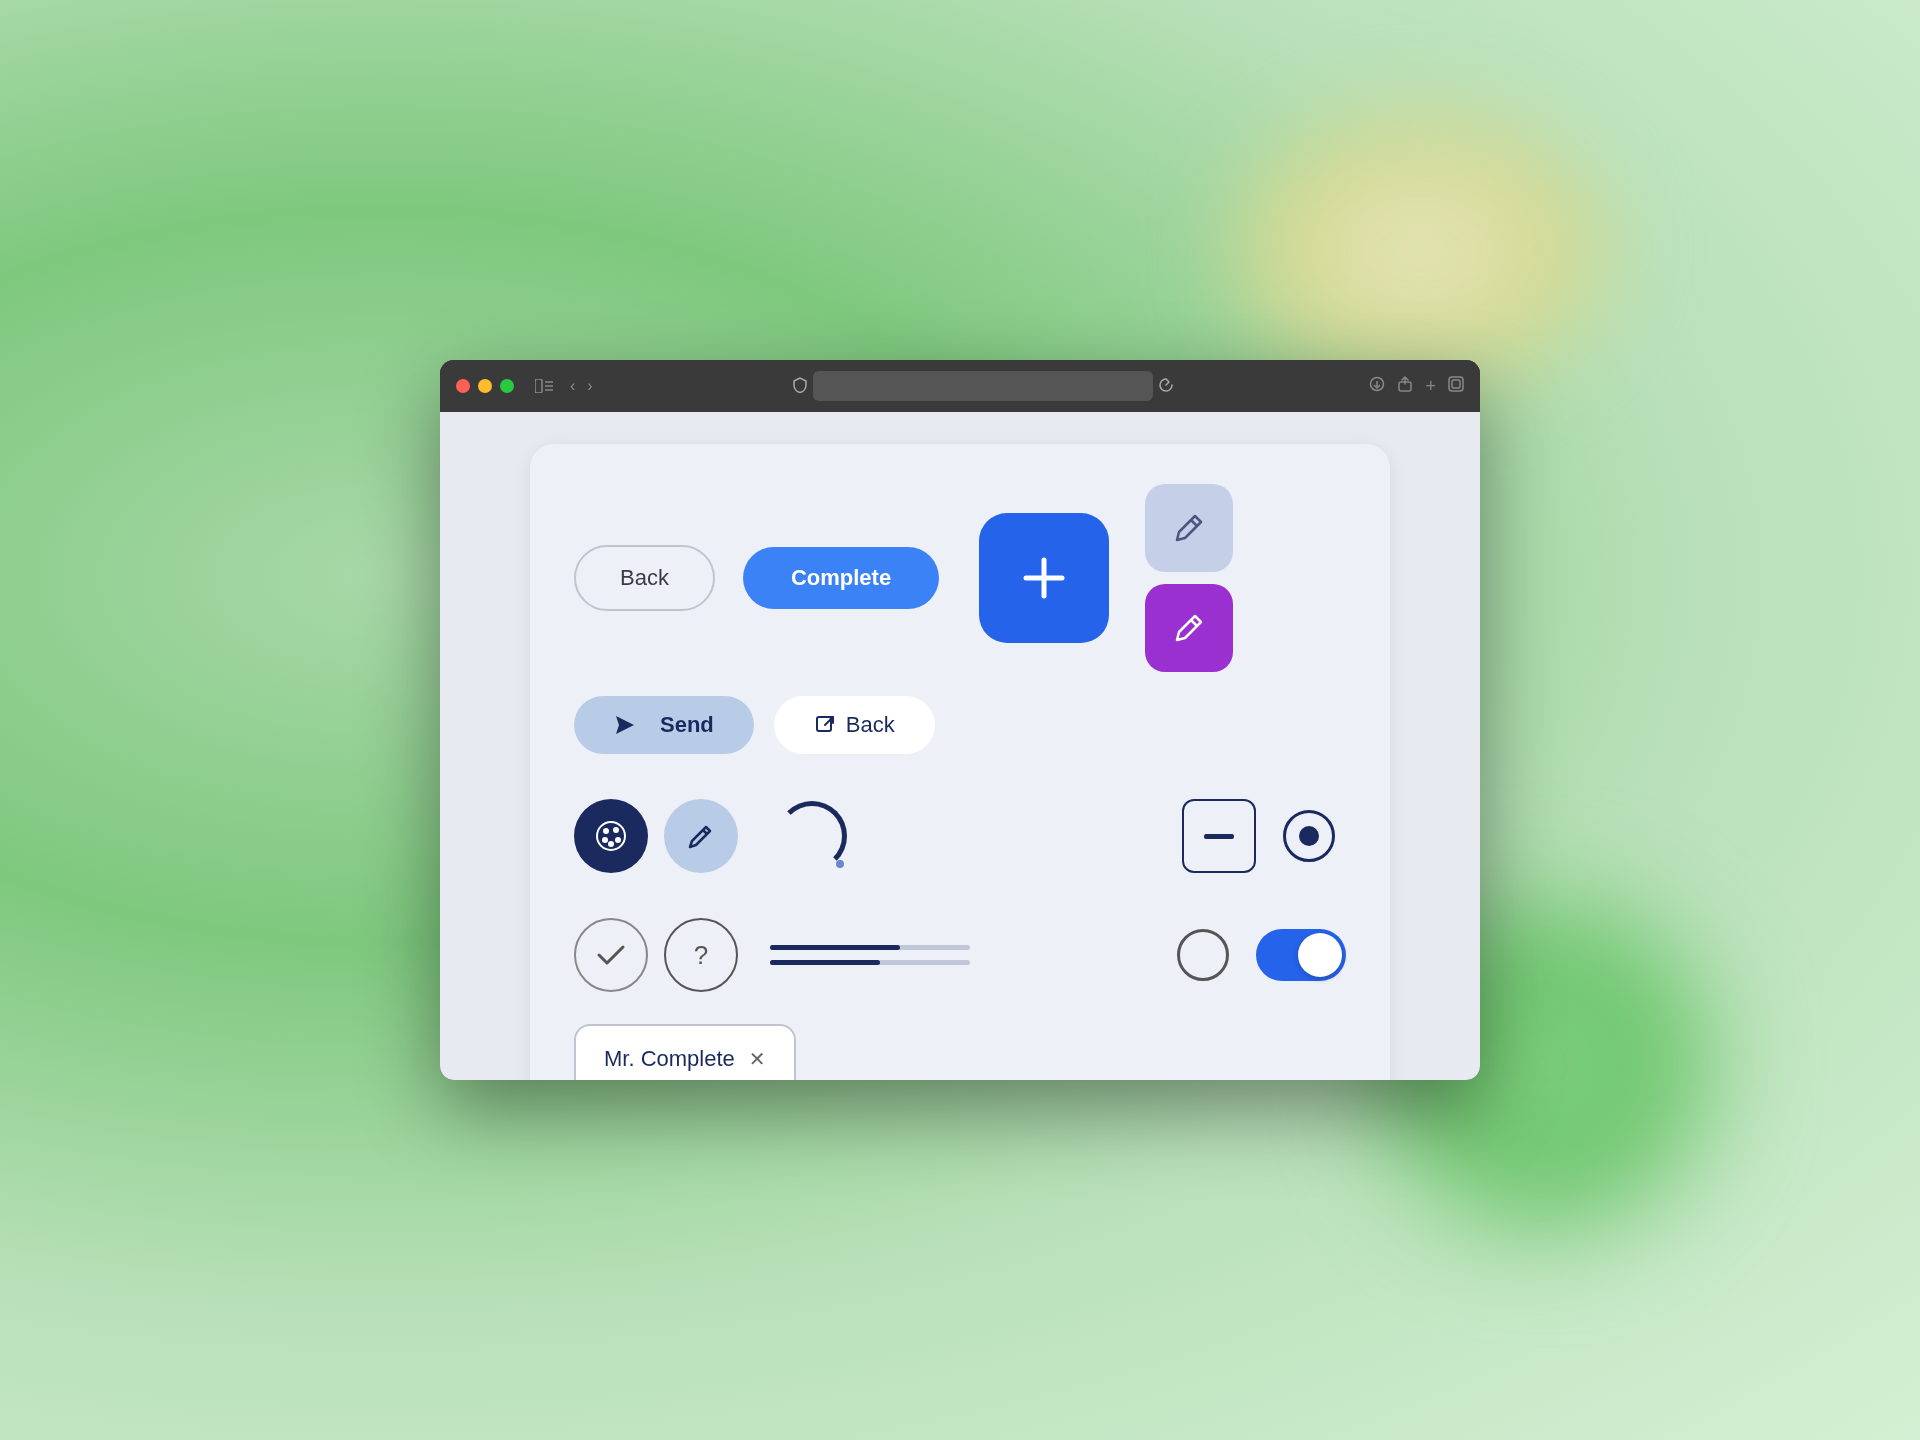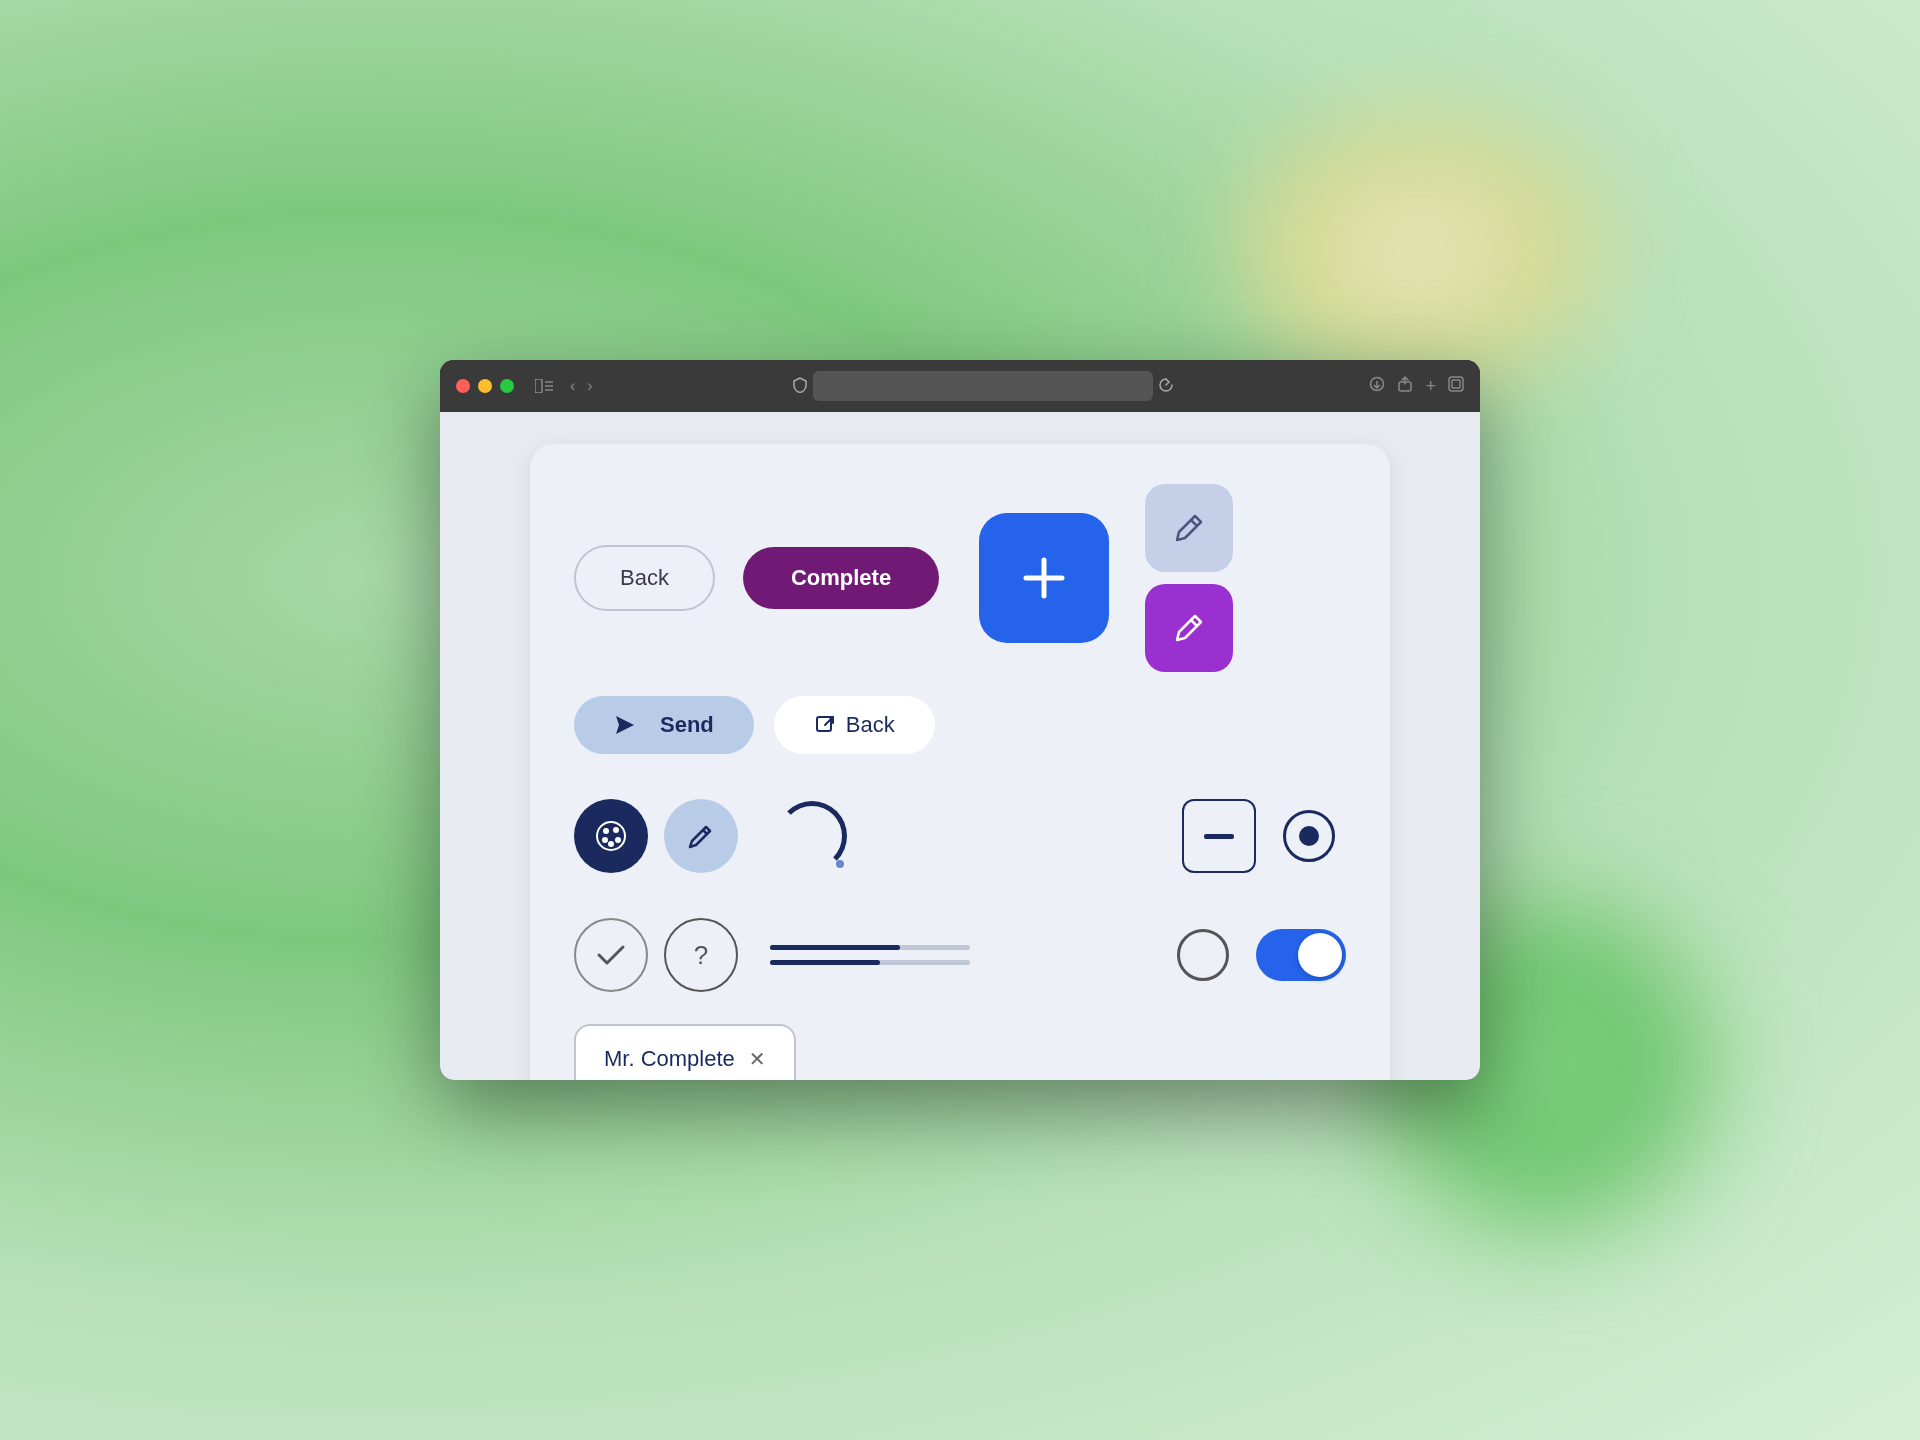--- a/index.html
+++ b/index.html
@@ -180,21 +180,21 @@
       background: transparent;
       color: #3a3a4a;
       font-size: 22px;
       font-weight: 500;
       cursor: pointer;
       white-space: nowrap;
     }
 
     .btn-complete {
       padding: 18px 48px;
-      background: #701a75;
+      background: #3b82f6;
       border: none;
       border-radius: 50px;
       color: white;
       font-size: 22px;
       font-weight: 600;
       cursor: pointer;
       white-space: nowrap;
     }
 
     .fab-plus {

